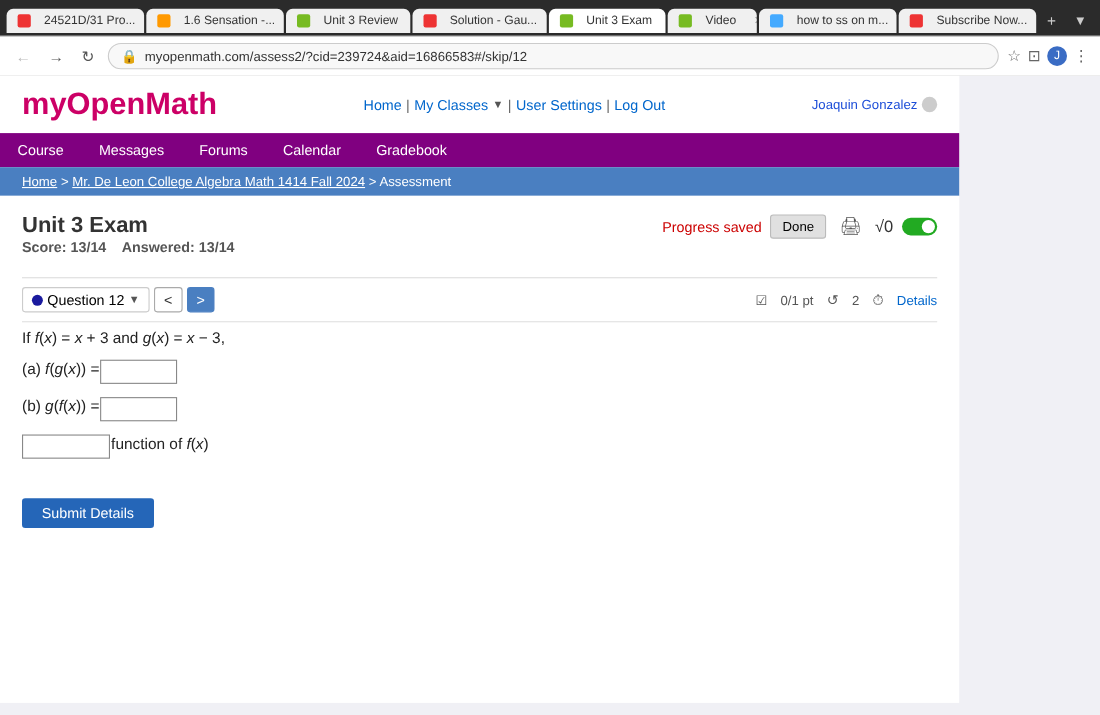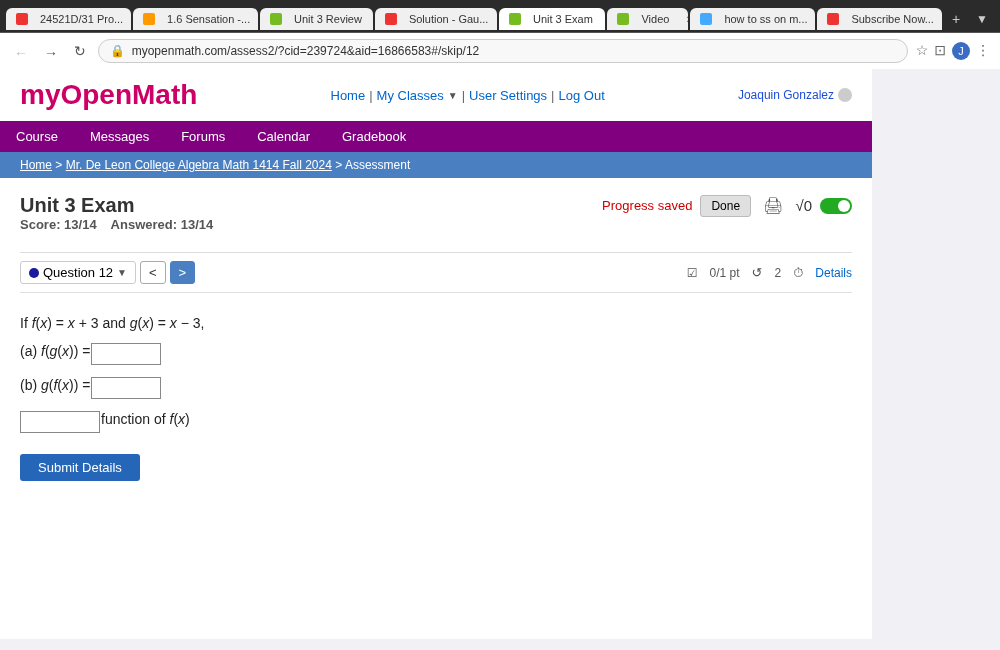--- a/index.html
+++ b/index.html
@@ -52,34 +52,34 @@
 
     .progress-section { display: flex; align-items: center; gap: 8px; }
     .progress-saved-text { color: #cc0000; font-size: 13px; }
     .done-btn { background: #e0e0e0; border: 1px solid #bbb; padding: 3px 10px; border-radius: 3px; font-size: 12px; cursor: pointer; }
     .icon-btn { background: none; border: none; cursor: pointer; color: #555; font-size: 16px; padding: 2px 4px; }
     .sqrt-icon { font-size: 15px; color: #333; }
     .toggle-on { background: #22aa22; border-radius: 10px; width: 32px; height: 16px; display: inline-block; position: relative; }
     .toggle-on::after { content: ''; position: absolute; right: 2px; top: 2px; width: 12px; height: 12px; background: #fff; border-radius: 50%; }
 
     
-    .question-nav { display: flex; align-items: center; gap: 4px; margin-bottom: 16px; padding-bottom: 8px; border-bottom: 1px solid #e0e0e0; }
+    .question-nav { display: flex; align-items: center; gap: 4px; padding-bottom: 8px; border-bottom: 1px solid #e0e0e0; }
     .question-selector { display: flex; align-items: center; gap: 4px; border: 1px solid #ccc; border-radius: 3px; padding: 3px 8px; font-size: 13px; background: #fff; }
     .question-dot { width: 10px; height: 10px; background: #1a1a9e; border-radius: 50%; display: inline-block; }
     .dropdown-arrow { color: #555; font-size: 10px; }
     .nav-arrow { border: 1px solid #aaa; background: #fff; border-radius: 3px; padding: 3px 8px; cursor: pointer; font-size: 13px; color: #333; }
     .nav-arrow.active { background: #4a7fc1; color: #fff; border-color: #4a7fc1; }
 
     .question-meta { margin-left: auto; display: flex; align-items: center; gap: 12px; font-size: 12px; color: #555; }
     .retry-icon { font-size: 13px; }
     .clock-icon { font-size: 13px; }
     .details-link { color: #0066cc; text-decoration: none; font-size: 12px; }
 
     
-    .math-content { font-size: 14px; line-height: 2; color: #222; margin-bottom: 9px; }
+    .math-content { font-size: 14px; line-height: 2; color: #222; margin-bottom: 24px; }
     .math-row { display: flex; align-items: flex-end; gap: 1px; margin-bottom: 6px; }
     .math-input { border: 1px solid #888; padding: 2px 4px; font-size: 13px; width: 70px; height: 22px; }
     .math-input-wide { border: 1px solid #888; padding: 2px 4px; font-size: 13px; width: 80px; height: 22px; }
 
     .submit-btn { background: #2566b8; color: #fff; border: none; padding: 6px 18px; font-size: 13px; border-radius: 3px; cursor: pointer; margin-top: 12px; }
 
     .separator-line { border: none; border-top: 1px solid #ddd; margin: 8px 0; }
   </style>
 </head>
 <body>

